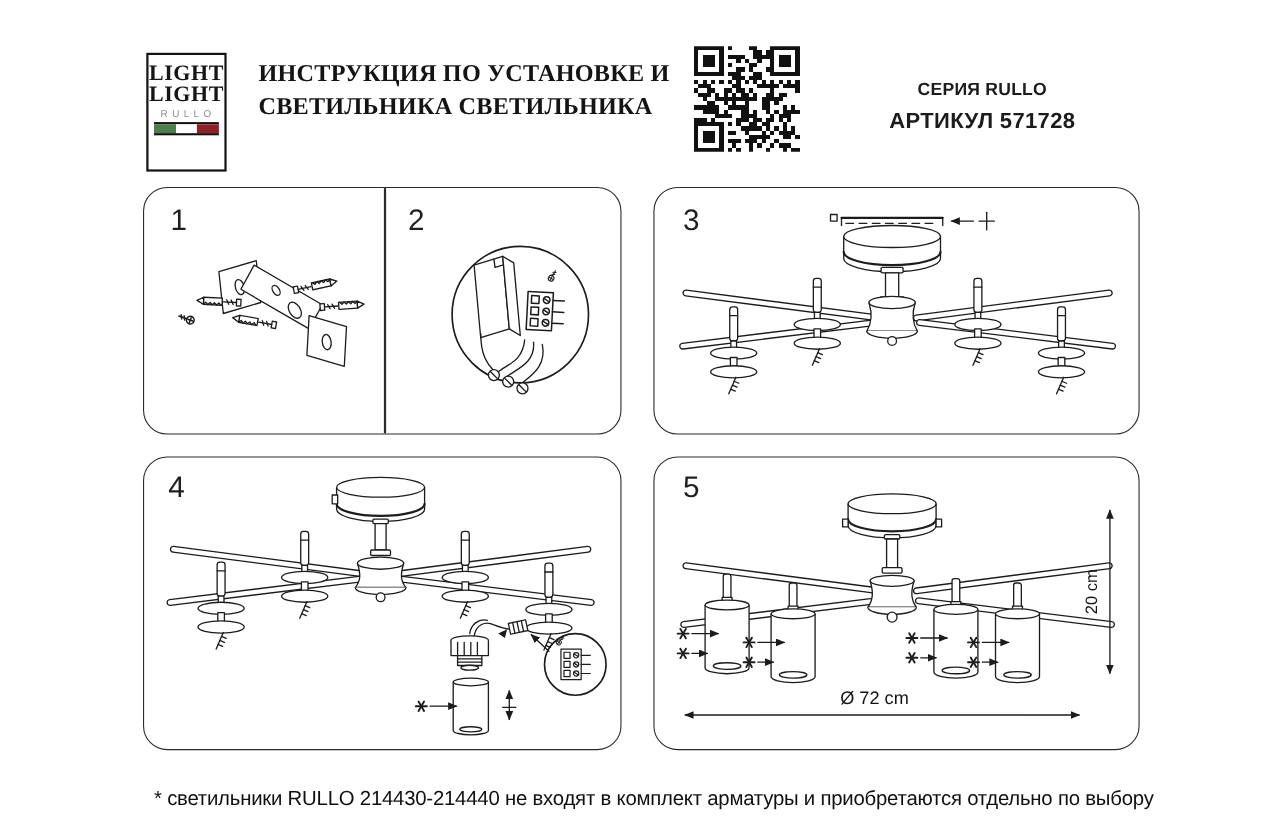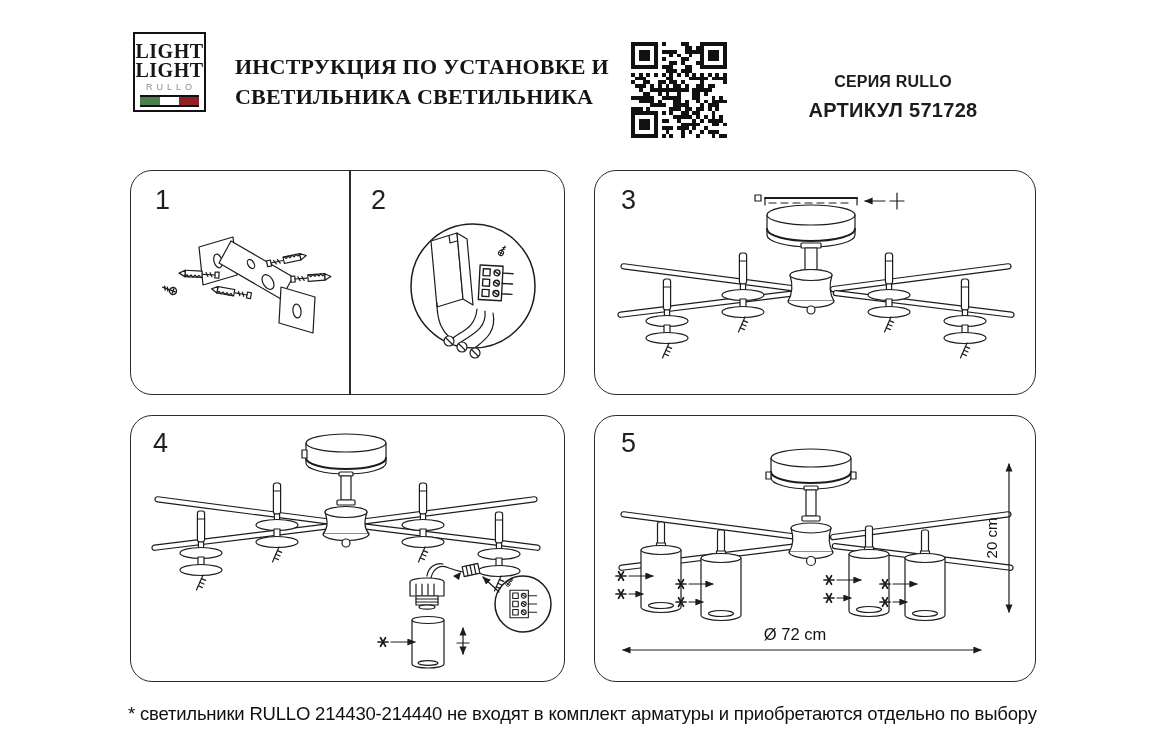--- a/index.html
+++ b/index.html
@@ -1,20 +1,20 @@
 <!DOCTYPE html>
 <html><head>
 <meta charset="utf-8">
 <style>
   html,body{margin:0;padding:0;background:#ffffff;}
   .page{position:relative;width:1169px;height:750px;background:#fff;overflow:hidden;
         font-family:"Liberation Sans",sans-serif;color:#1c1c1c;}
 
   
-  .logo-box{position:absolute;left:133px;top:32px;width:73px;height:80px;
+  .logo-box{position:absolute;left:133px;top:48px;width:73px;height:108px;
             border:2px solid #121212;box-sizing:border-box;text-align:center;padding-top:8px;background:#fff;}
   .logo-light,.logo-star{font-family:"Liberation Serif",serif;font-weight:700;font-size:20px;
             line-height:19px;letter-spacing:.5px;color:#161616;}
   .logo-group{font-size:9px;letter-spacing:4px;color:#8d8d8d;margin-top:2px;text-indent:3px;}
   .flag{display:flex;height:8px;margin:3px 5px 0;border-top:2px solid #121212;border-bottom:2px solid #121212;}
   .flag span{flex:1;}
   .flag .fg{background:#4e7d4e;}
   .flag .fwt{background:#ffffff;}
   .flag .fr{background:#8f2026;}
 
@@ -47,21 +47,21 @@
   
   .ln{fill:none;stroke:#1c1c1c;stroke-width:1.2;stroke-linecap:round;stroke-linejoin:round;}
   .fw{fill:#ffffff;stroke:#1c1c1c;stroke-width:1.2;stroke-linejoin:round;}
   .fb{fill:#1c1c1c;stroke:none;}
   .thk{stroke-width:2;}
   .ast{fill:none;stroke:#1c1c1c;stroke-width:1.7;stroke-linecap:round;}
   text.dim{font-family:"Liberation Sans",sans-serif;font-size:15px;fill:#141414;}
   text.dim2{font-family:"Liberation Sans",sans-serif;font-size:16.5px;fill:#141414;}
 
   
-  .footer-note{position:absolute;left:128px;top:703px;margin:0;font-size:18.5px;
+  .footer-note{position:absolute;left:128px;top:703px;margin:12px;font-size:18.5px;
                letter-spacing:-.2px;color:#101010;white-space:nowrap;}
 </style>
 </head>
 <body>
 
 <div class="page">
 
   <svg width="0" height="0" style="position:absolute" aria-hidden="true">
     <defs>
       <marker id="aE" markerWidth="10" markerHeight="8" refX="7.6" refY="3.5" orient="auto" markerUnits="userSpaceOnUse">

